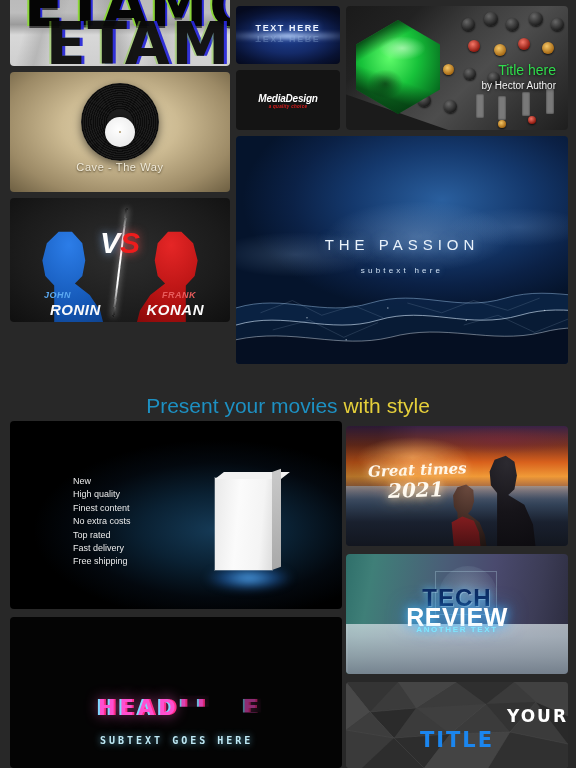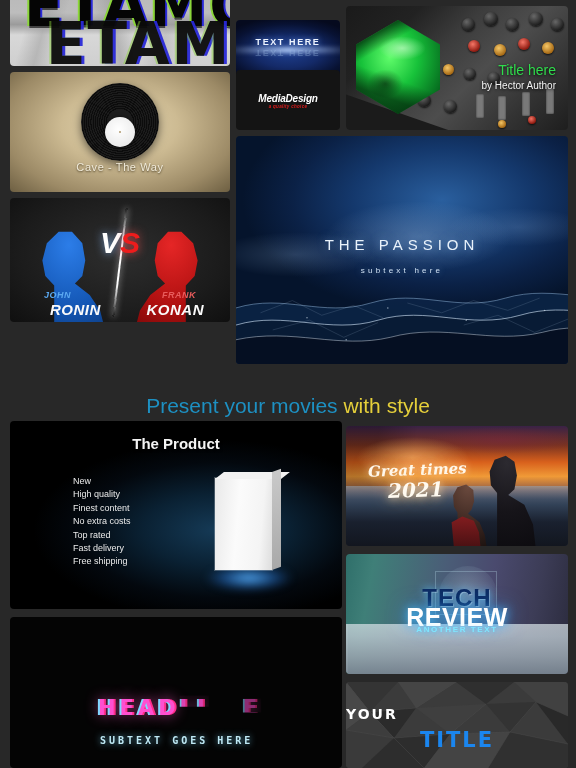--- a/index.html
+++ b/index.html
@@ -39,21 +39,21 @@
   }
   #c-chrome .bigtxt2 {
     position:absolute; left:36px; top:18px;
     font-size:58px; font-weight:700; letter-spacing:2px;
     color:#0a0a0a; opacity:.95;
     text-shadow: -2px 0 rgba(139,214,58,.5), 3px 0 #2a2ad8;
     font-family:"DejaVu Sans", sans-serif;
   }
 
   
-  #c-texthere { left:236px; top:20px; width:104px; height:58px;
+  #c-texthere { left:236px; top:6px; width:104px; height:58px;
     background:
       radial-gradient(ellipse 70% 60% at 50% 55%, #1e3f8f 0%, #142a68 45%, #081233 80%, #050a1e 100%);
   }
   #c-texthere .beam {
     position:absolute; left:-10%; right:-10%; top:46%; height:6px;
     background:linear-gradient(90deg, rgba(255,255,255,0) 0%, rgba(190,215,255,.9) 50%, rgba(255,255,255,0) 100%);
     filter:blur(2px);
   }
   #c-texthere .t1 {
     position:absolute; width:100%; top:30%; text-align:center;
@@ -369,22 +369,22 @@
     font-family:"DejaVu Sans Mono", monospace;
     white-space:nowrap;
   }
 
   
   #c-yourtitle { left:346px; top:682px; width:222px; height:86px;
     background:#3a3a3a;
   }
   #c-yourtitle .poly { position:absolute; inset:0; }
   #c-yourtitle .yt1 {
-    position:absolute; width:100%; top:28%; text-align:left;
-    font-size:14px; font-weight:700; letter-spacing:2px; color:#ffffff;
+    position:absolute; width:100%; top:28%; text-align:right;
+    font-size:17px; font-weight:700; letter-spacing:2px; color:#ffffff;
     font-family:"DejaVu Sans", sans-serif;
   }
   #c-yourtitle .yt2 {
     position:absolute; width:100%; top:53%; text-align:center;
     font-size:21px; font-weight:700; letter-spacing:2px; color:#1b86ef;
     font-family:"DejaVu Sans", sans-serif;
   }
 </style>
 </head>
 <body>
@@ -481,21 +481,20 @@
     <div class="ptitle">THE PASSION</div>
     <div class="psub">subtext here</div>
   </div>
 
   <div class="headline">
     <span class="a">Present your movies</span>
     <span class="b">with style</span>
   </div>
 
   <div class="card" id="c-product">
-    <div class="prtitle">The Product</div>
     <ul class="bullets">
       <li>New</li>
       <li>High quality</li>
       <li>Finest content</li>
       <li>No extra costs</li>
       <li>Top rated</li>
       <li>Fast delivery</li>
       <li>Free shipping</li>
     </ul>
     <div class="glow"></div>

